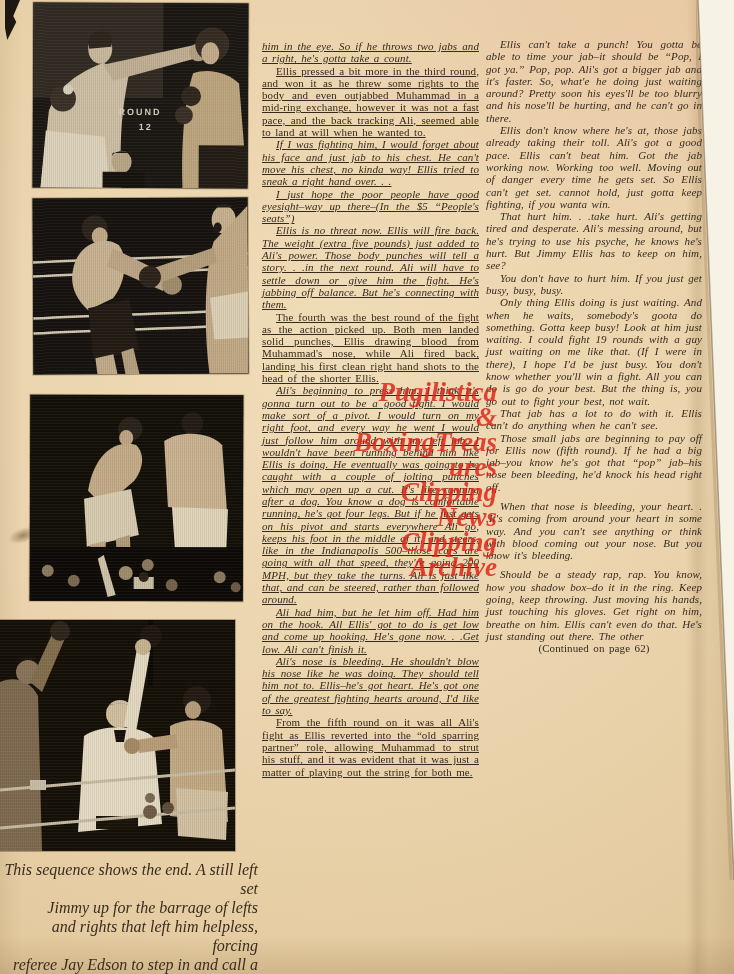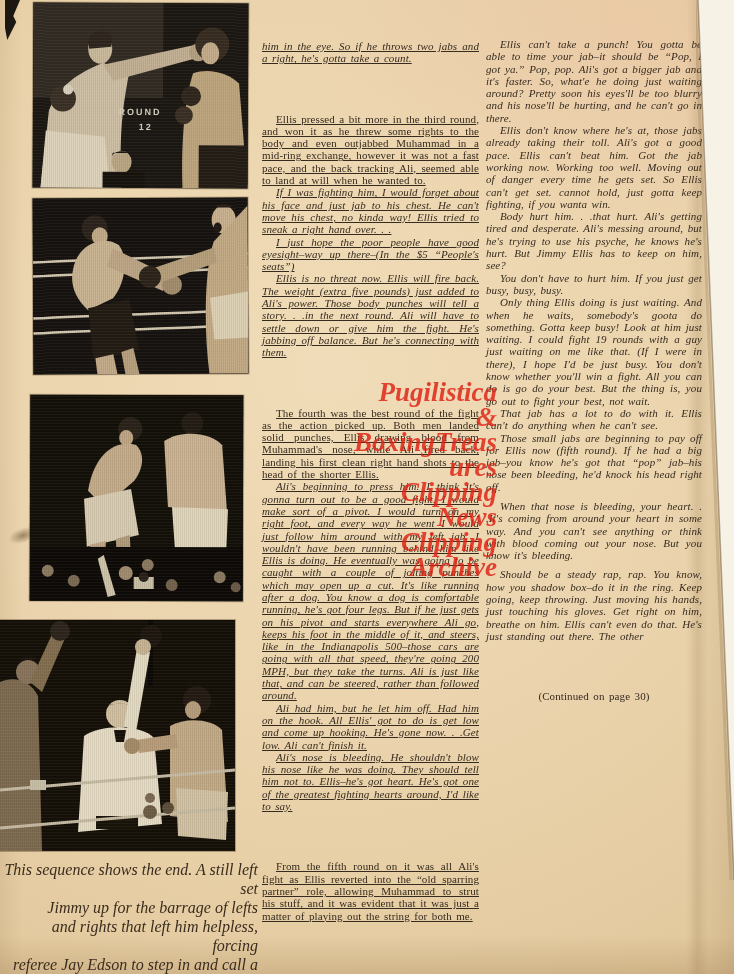--- a/index.html
+++ b/index.html
@@ -30,21 +30,21 @@
   .photo1{left:33px;top:3px;width:215px;height:185px;transform:rotate(.3deg);}
   .photo2{left:33px;top:198px;width:215px;height:176px;transform:rotate(-.3deg);}
   .photo3{left:30px;top:395px;width:213px;height:206px;transform:rotate(.2deg);}
   .photo4{left:0px;top:620px;width:235px;height:231px;}
   
   .col{position:absolute;color:#362b1f;font-size:11px;line-height:12.3px;
     text-align:justify;word-spacing:1.6px;letter-spacing:.1px;}
   .col-mid{left:262px;top:40px;width:217px;text-decoration:underline;}
   .col-right{left:486px;top:38px;width:216px;}
   .col p{margin:0;text-indent:14px;font-style:italic;}
-  .col p.r{font-style:normal;margin-top:48px;}
+  .col p.r{font-style:normal;}
   .col p.noindent{text-indent:0;}
   .col p.gap{margin-top:7px;}
   .col p.center{text-align:center;text-indent:0;}
   
   .caption{position:absolute;left:4px;top:860px;width:254px;text-align:right;
     font-style:italic;font-size:16px;line-height:19px;color:#3a2d1f;}
   .caption p{margin:0;}
   
   .watermark{position:absolute;left:303px;top:380px;width:194px;text-align:right;
     font-weight:bold;font-style:italic;font-size:27px;line-height:25px;
@@ -227,28 +227,28 @@
       <p>Ellis is no threat now. Ellis will fire back. The weight (extra five pounds) just added to Ali's power. Those body punches will tell a story. . .in the next round. Ali will have to settle down or give him the fight. He's jabbing off balance. But he's connecting with them.</p>
       <p class="r">The fourth was the best round of the fight as the action picked up. Both men landed solid punches, Ellis drawing blood from Muhammad's nose, while Ali fired back, landing his first clean right hand shots to the head of the shorter Ellis.</p>
       <p>Ali's beginning to press him. I think it's gonna turn out to be a good fight. I would make sort of a pivot. I would turn on my right foot, and every way he went I would just follow him around with my left jab. I wouldn't have been running behind him like Ellis is doing. He eventually was going to be caught with a couple of jolting punches which may open up a cut. It's like running after a dog. You know a dog is comfortable running, he's got four legs. But if he just gets on his pivot and starts everywhere Ali go, keeps his foot in the middle of it, and steers, like in the Indianapolis 500–those cars are going with all that speed, they're going 200 MPH, but they take the turns. Ali is just like that, and can be steered, rather than followed around.</p>
       <p>Ali had him, but he let him off. Had him on the hook. All Ellis' got to do is get low and come up hooking. He's gone now. . .Get low. Ali can't finish it.</p>
       <p>Ali's nose is bleeding. He shouldn't blow his nose like he was doing. They should tell him not to. Ellis–he's got heart. He's got one of the greatest fighting hearts around, I'd like to say.</p>
       <p class="r">From the fifth round on it was all Ali's fight as Ellis reverted into the “old sparring partner” role, allowing Muhammad to strut his stuff, and it was evident that it was just a matter of playing out the string for both me.</p>
     </div>
   <div class="col col-right">
       <p>Ellis can't take a punch! You gotta be able to time your jab–it should be “Pop, I got ya.” Pop, pop. Ali's got a bigger jab and it's faster. So, what'e he doing just waiting around? Pretty soon his eyes'll be too blurry and his nose'll be hurting, and he can't go in there.</p>
       <p>Ellis don't know where he's at, those jabs already taking their toll. Ali's got a good pace. Ellis can't beat him. Got the jab working now. Working too well. Moving out of danger every time he gets set. So Ellis can't get set. cannot hold, just gotta keep fighting, if you wanta win.</p>
-      <p>Body hurt him. . .that hurt. Ali's getting tired and desperate. Ali's messing around, but he's trying to use his psyche, he knows he's hurt. But Jimmy Ellis has to keep on him, see?</p>
+      <p>That hurt him. . .take hurt. Ali's getting tired and desperate. Ali's messing around, but he's trying to use his psyche, he knows he's hurt. But Jimmy Ellis has to keep on him, see?</p>
       <p>You don't have to hurt him. If you just get busy, busy, busy.</p>
       <p>Only thing Ellis doing is just waiting. And when he waits, somebody's goota do something. Gotta keep busy! Look at him just waiting. I could fight 19 rounds with a guy just waiting on me like that. (If I were in there), I hope I'd be just busy. You don't know whether you'll win a fight. All you can do is go do your best. But the thing is, you go out to fight your best, not wait.</p>
       <p>That jab has a lot to do with it. Ellis can't do anything when he can't see.</p>
       <p>Those small jabs are beginning to pay off for Ellis now (fifth round). If he had a big jab–you know he's got that “pop” jab–his nose been bleeding, he'd knock his head right off.</p>
       <p class="gap">When that nose is bleeding, your heart. . .It's coming from around your heart in some way. And you can't see anything or think with blood coming out your nose. But you know it's bleeding.</p>
       <p class="gap">Should be a steady rap, rap. You know, how you shadow box–do it in the ring. Keep going, keep throwing. Just moving his hands, just touching his gloves. Get right on him, breathe on him. Ellis can't even do that. He's just standing out there. The other</p>
-      <p class="r center">(Continued on page 30)</p>
+      <p class="r center">(Continued on page 62)</p>
     </div>
 
   <div class="watermark">
       <p>Pugilistica</p>
       <p>&amp;</p>
       <p>BoxingTreas</p>
       <p>ures</p>
       <p>Clipping</p>
       <p>News</p>
       <p>Clipping</p>

